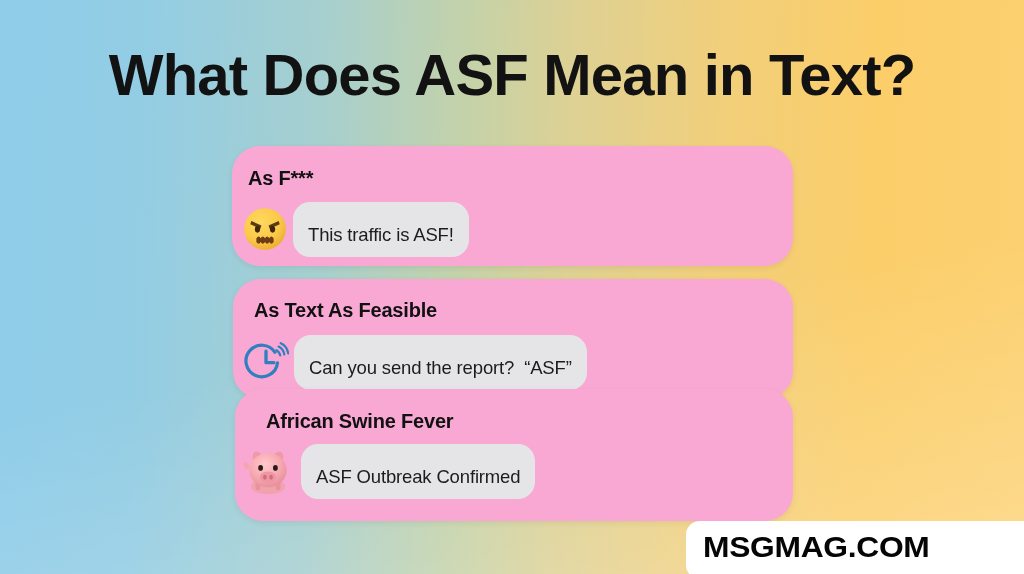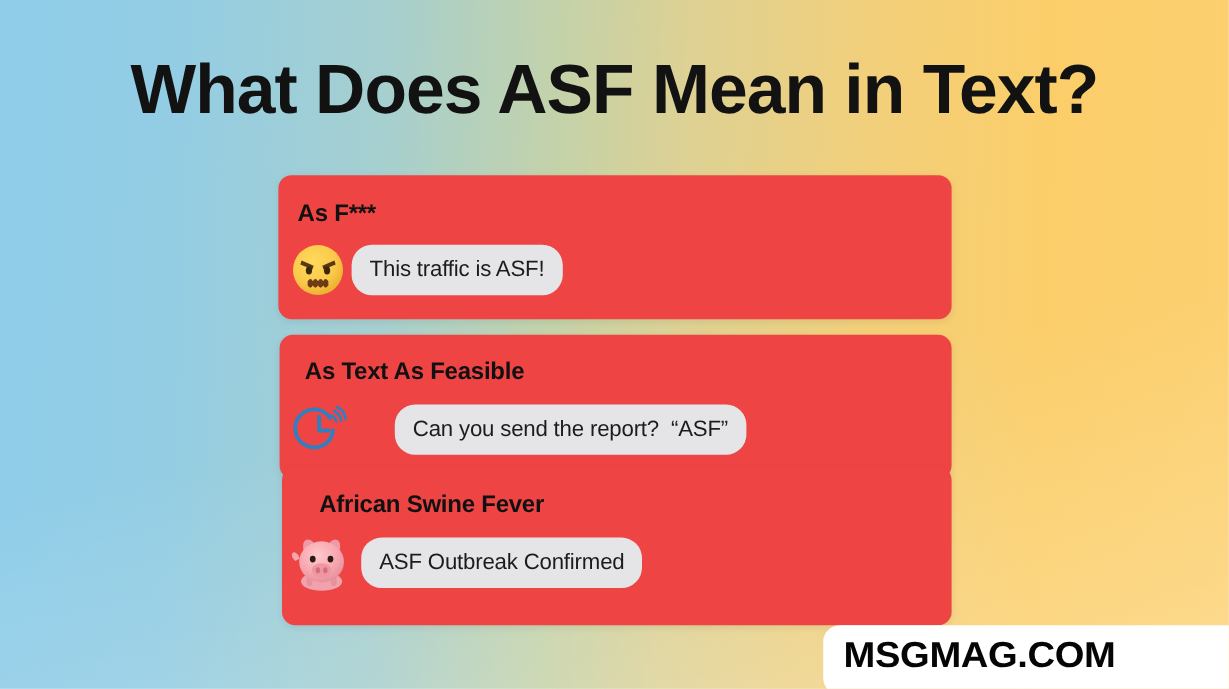--- a/index.html
+++ b/index.html
@@ -39,22 +39,22 @@
     font-size:58px;
     font-weight:700;
     letter-spacing:-0.8px;
     color:#121212;
     white-space:nowrap;
   }
 
   
   .card {
     position:absolute;
-    background:#ef4444;
-    border-radius:11px;
+    background:#f9a8d4;
+    border-radius:28px;
     box-shadow:0 2px 6px rgba(0,0,0,0.07);
   }
   #card-0 { left:232px; top:146px; width:561px; height:120px; }
   #card-1 { left:233px; top:279px; width:560px; height:120px; }
   #card-2 { left:235px; top:389px; width:558px; height:132px; }
 
   .card-title {
     position:absolute;
     font-size:20px;
     font-weight:700;
@@ -65,41 +65,41 @@
   #card-0 .card-title { left:16px; top:21px; }
   #card-1 .card-title { left:21px; top:20px; }
   #card-2 .card-title { left:31px; top:21px; }
 
   .msg-row {
     position:absolute;
     display:flex;
     align-items:center;
   }
   #card-0 .msg-row { left:10px; top:56px; }
-  #card-1 .msg-row { left:10px; top:56px;gap:35px; }
+  #card-1 .msg-row { left:10px; top:56px; }
   #card-2 .msg-row { left:5px;  top:55px; }
 
   
   .avatar {
     width:46px;
     height:46px;
     flex:0 0 46px;
     position:relative;
   }
   .avatar svg { display:block; width:46px; height:46px; }
 
   .avatar-pig  { width:56px; height:50px; flex:0 0 56px; }
   .avatar-pig svg { width:56px; height:50px; }
 
   
   .bubble {
     position:relative;
     background:#e5e5e7;
     border-radius:17px;
-    padding:7px 15px 8px 15px;
+    padding:20px 15px 8px 15px;
     font-size:18.5px;
     color:#1c1c1e;
     letter-spacing:-0.15px;
     white-space:pre;
     margin-left:5px;
     line-height:1.45;
   }
   .bubble::after {
     content:"";
     position:absolute;

